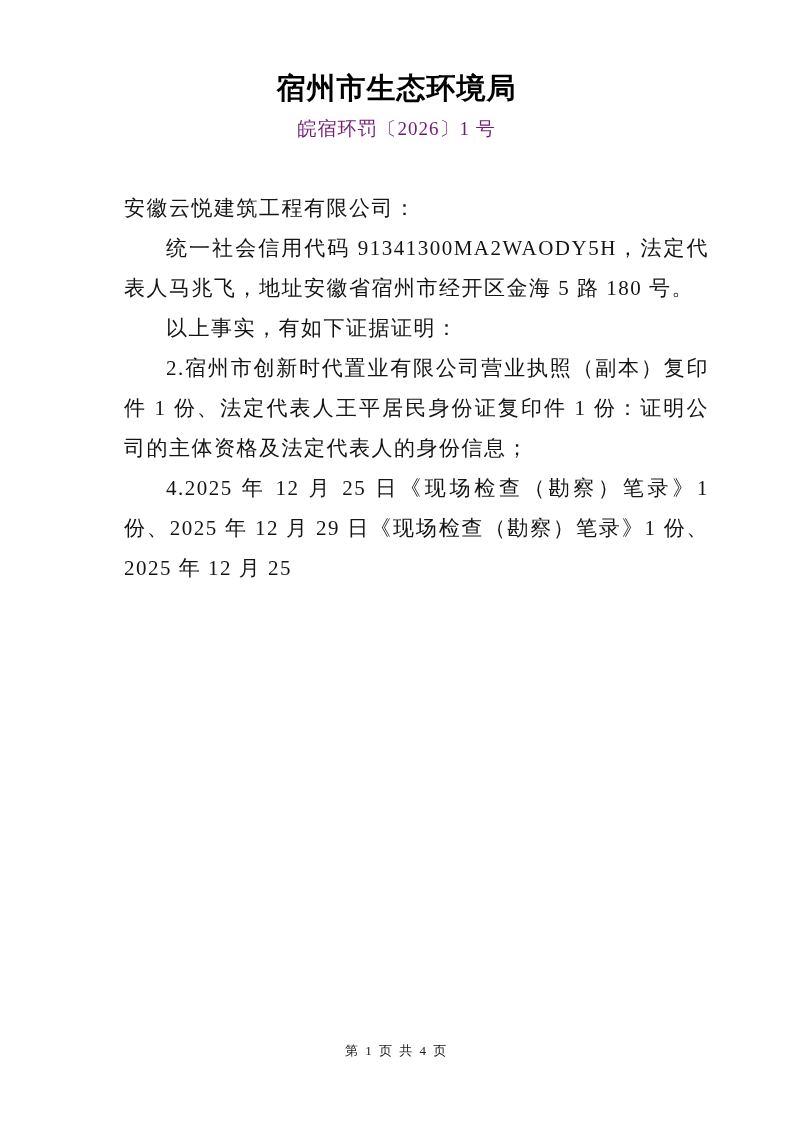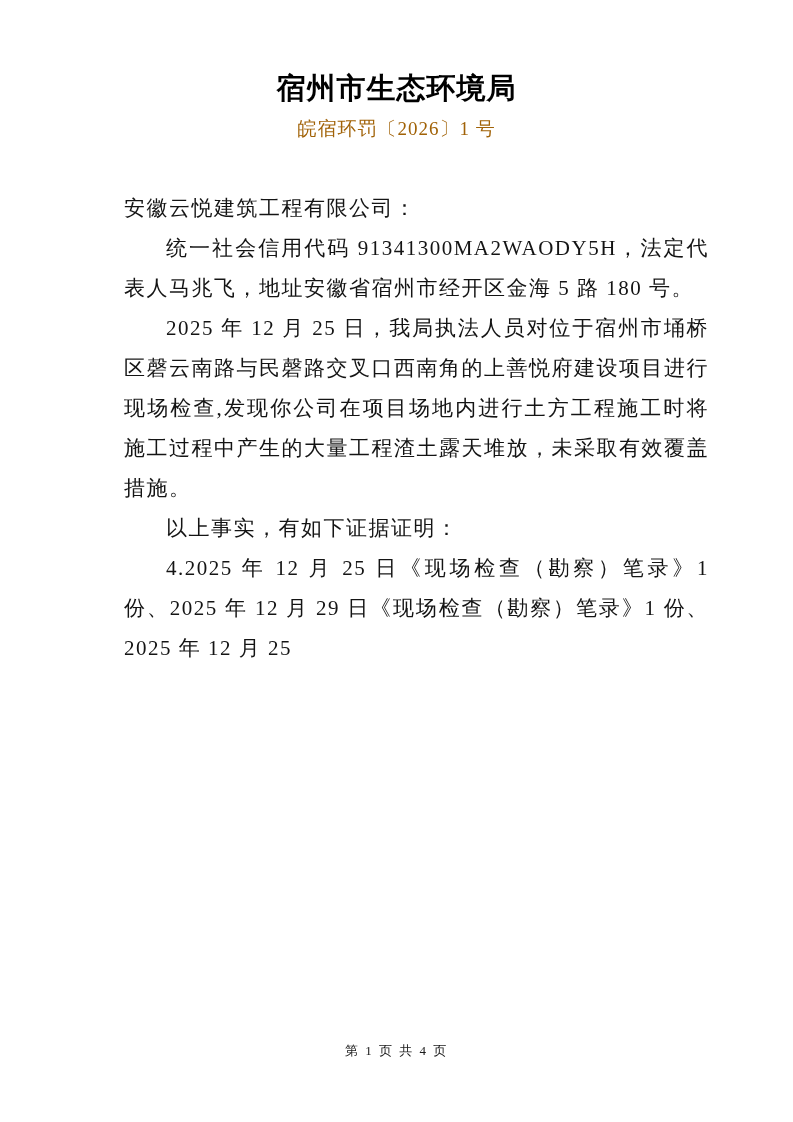--- a/index.html
+++ b/index.html
@@ -23,21 +23,21 @@
     font-weight: 700;
     font-size: 29px;
     line-height: 37px;
     color: #000000;
     letter-spacing: 1px;
   }
   .doc-number {
     margin-top: 9px;
     font-size: 19px;
     letter-spacing: 1px;
-    color: #a16207;
+    color: #701a75;
   }
   .doc-body {
     padding: 46px 84px 0 104px;
     font-size: 21px;
     line-height: 40px;
     text-align: justify;
     letter-spacing: 1.5px;
     color: #141414;
     margin-left: 20px;
   }
@@ -62,20 +62,20 @@
   <div class="doc-header">
     <div class="doc-title">
       <div>宿州市生态环境局</div>
     </div>
     <div class="doc-number">皖宿环罚〔2026〕1 号</div>
   </div>
 
   <div class="doc-body">
     <p>安徽云悦建筑工程有限公司：</p>
     <p class="indent">统一社会信用代码 91341300MA2WAODY5H，法定代表人马兆飞，地址安徽省宿州市经开区金海 5 路 180 号。</p>
-    <p class="indent">2025 年 12 月 25 日，我局执法人员对位于宿州市埇桥区磬云南路与民磬路交叉口西南角的上善悦府建设项目进行现场检查,发现你公司在项目场地内进行土方工程施工时将施工过程中产生的大量工程渣土露天堆放，未采取有效覆盖措施。</p>
     <p class="indent">以上事实，有如下证据证明：</p>
+    <p class="indent">2.宿州市创新时代置业有限公司营业执照（副本）复印件 1 份、法定代表人王平居民身份证复印件 1 份：证明公司的主体资格及法定代表人的身份信息；</p>
     <p class="indent">4.2025 年 12 月 25 日《现场检查（勘察）笔录》1 份、2025 年 12 月 29 日《现场检查（勘察）笔录》1 份、2025 年 12 月 25</p>
   </div>
 
   <div class="page-footer">第 1 页 共 4 页</div>
 
 </div>
 
 </body></html>

